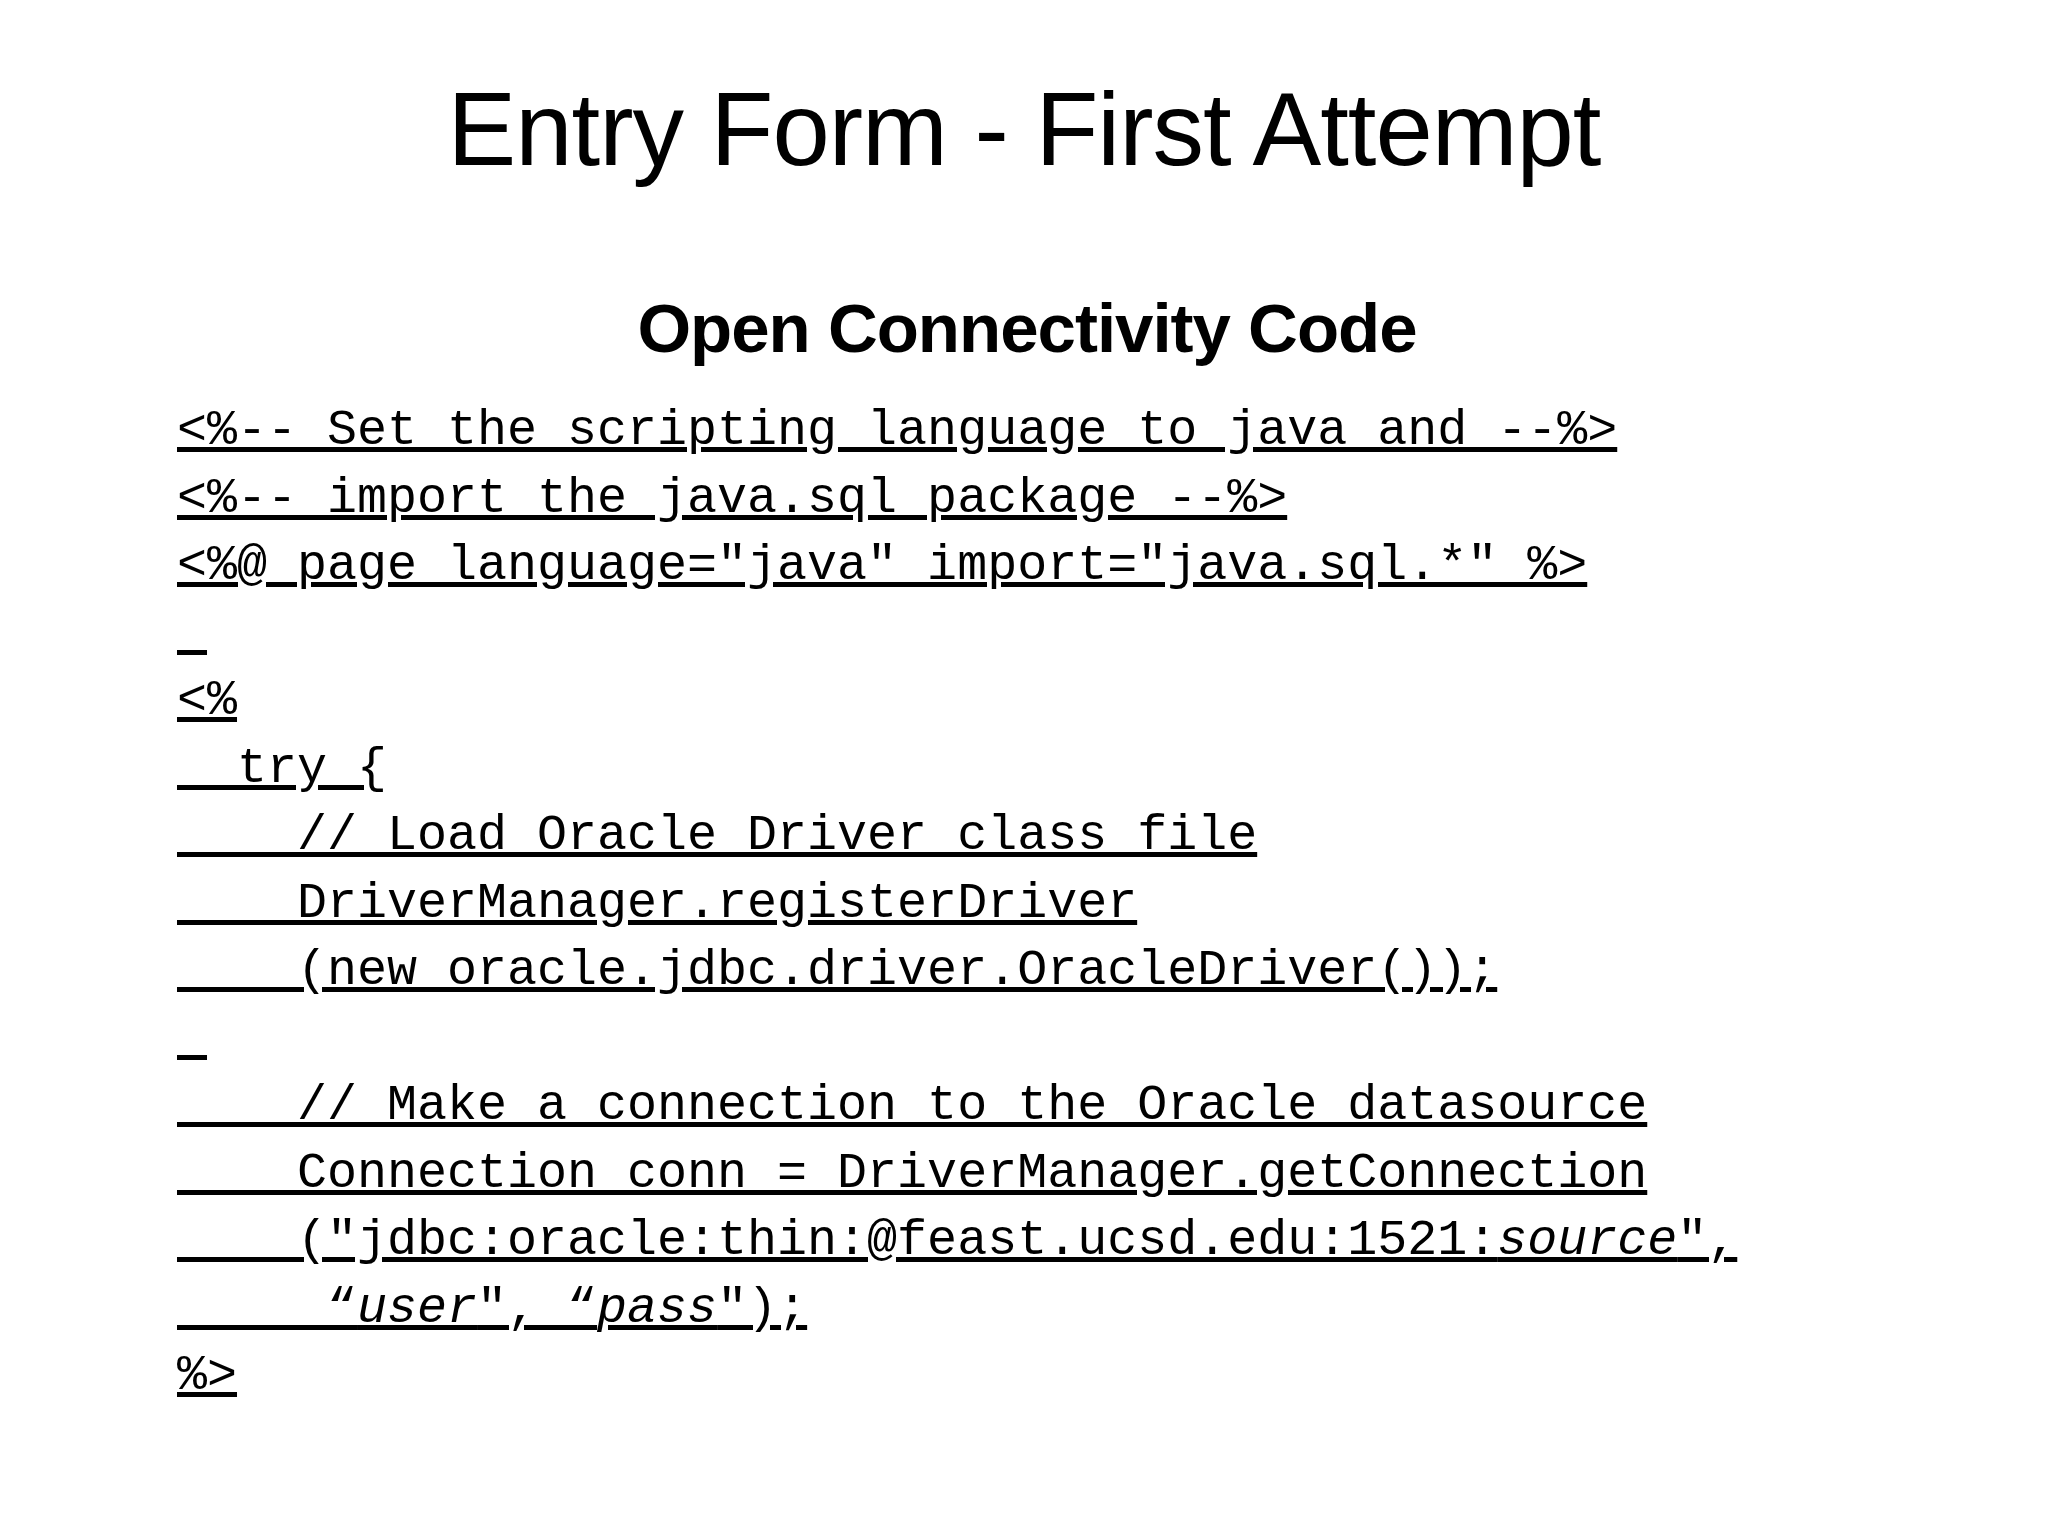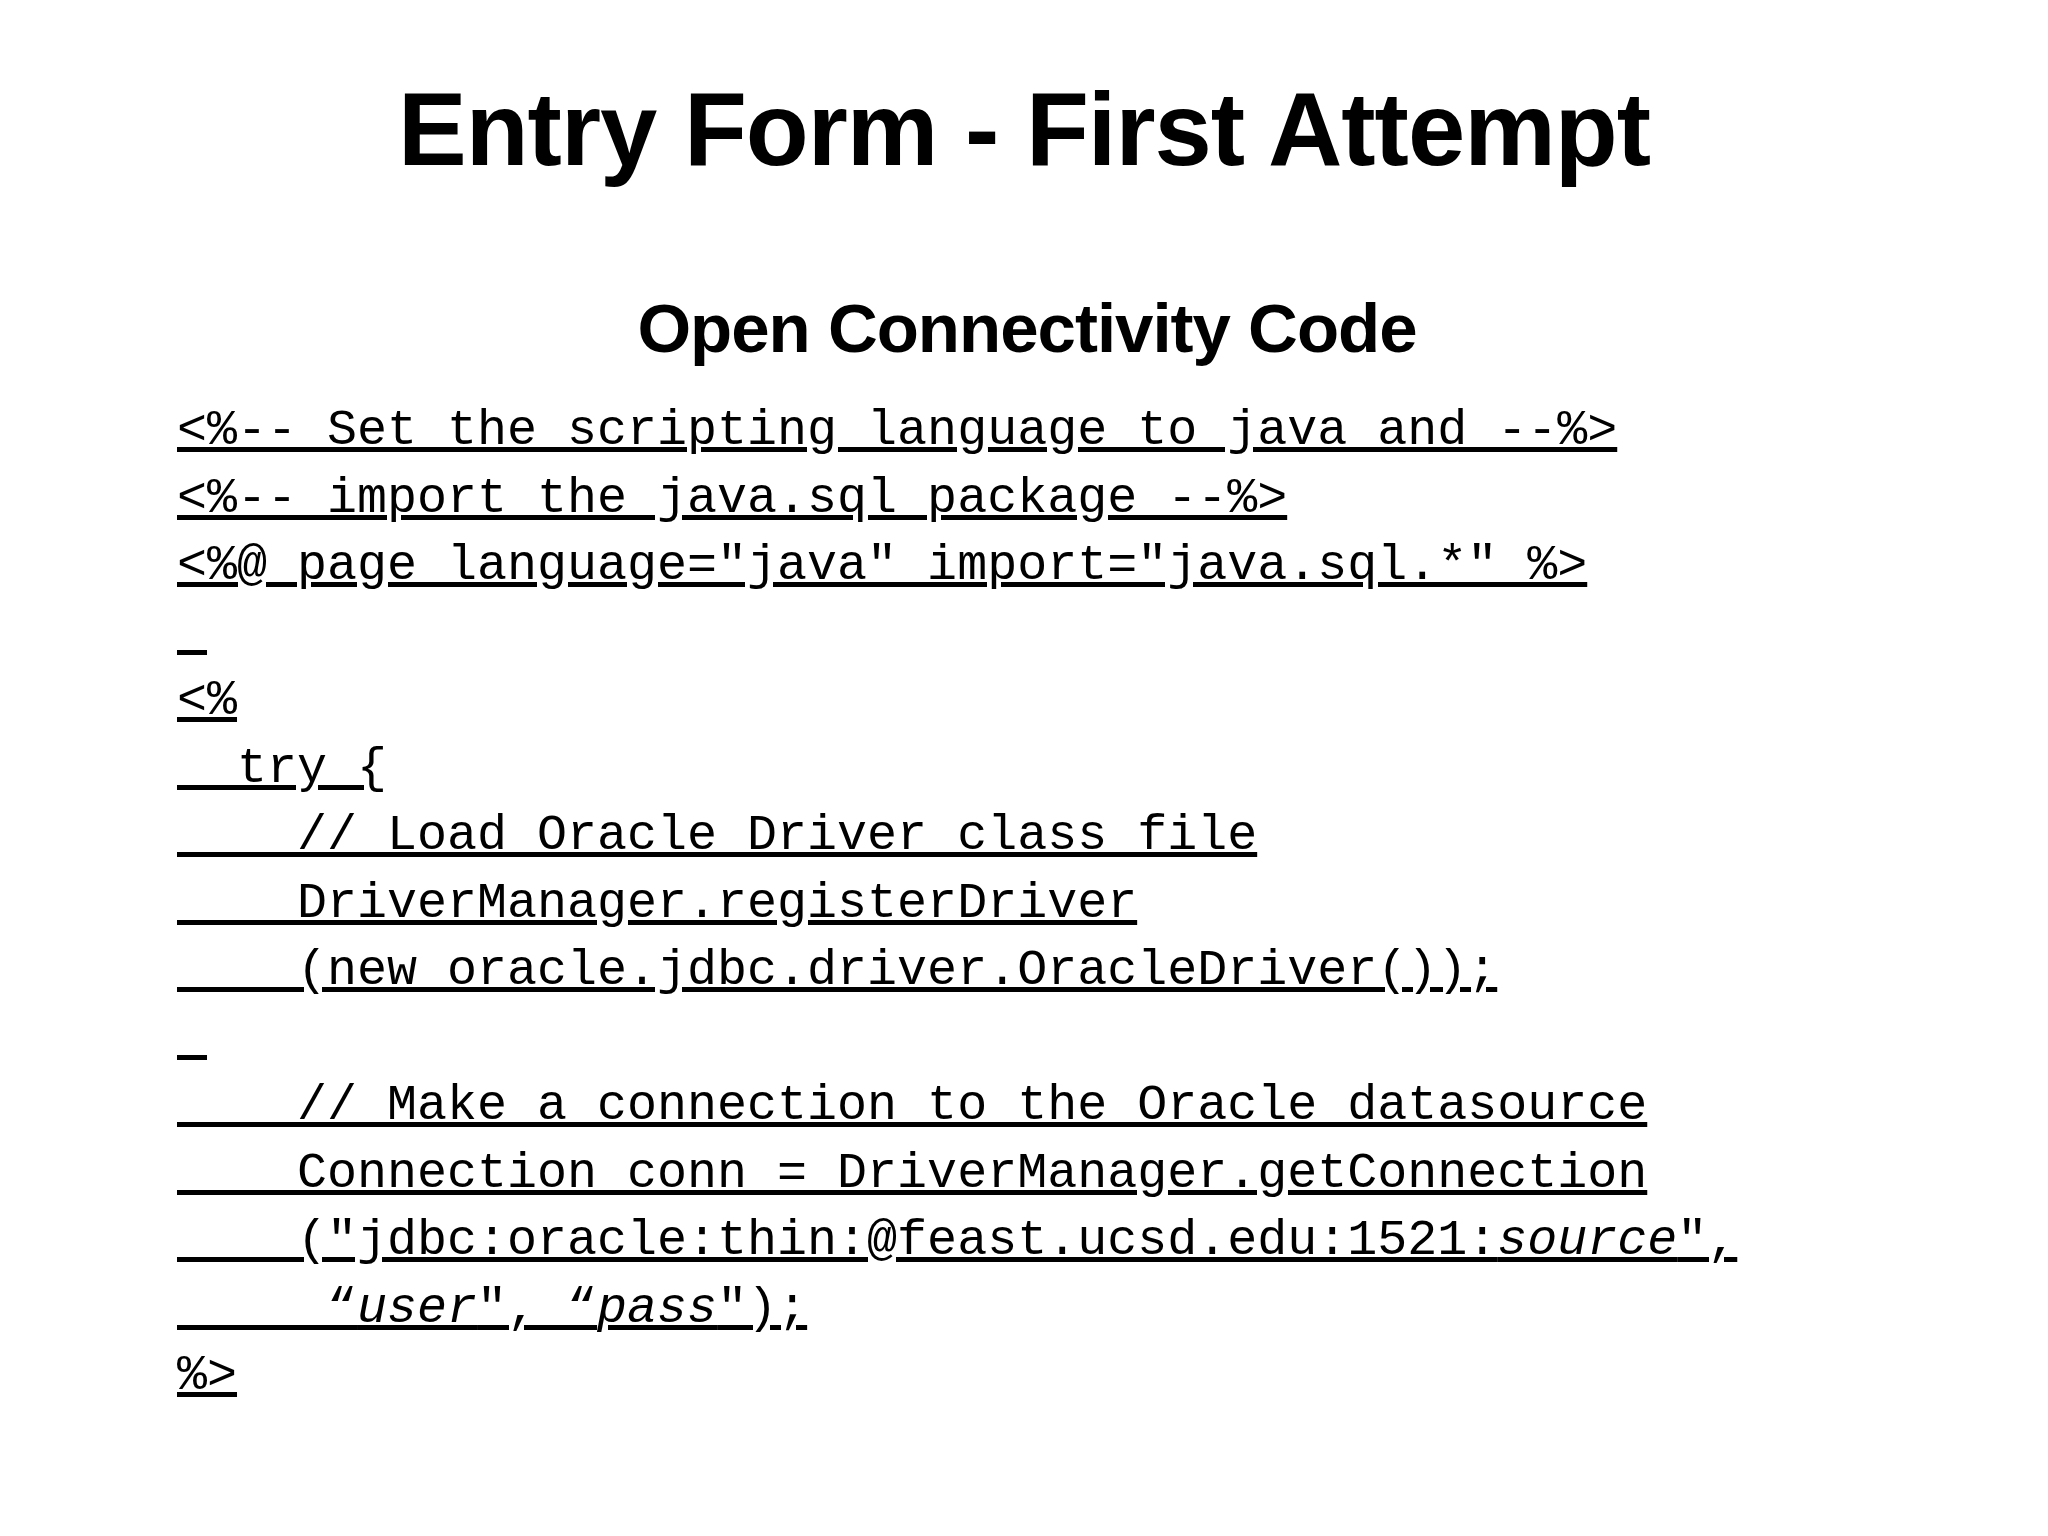--- a/index.html
+++ b/index.html
@@ -16,21 +16,21 @@
     overflow: hidden;
     font-family: "Liberation Sans", sans-serif;
   }
   .title {
     position: absolute;
     top: 66px;
     left: 0;
     width: 2048px;
     text-align: center;
     font-size: 103px;
-    font-weight: bold;
+    font-weight: normal;
     letter-spacing: -1px;
     line-height: 1.25;
     white-space: nowrap;
   }
   .subtitle {
     position: absolute;
     top: 286px;
     left: 3px;
     width: 2048px;
     text-align: center;

